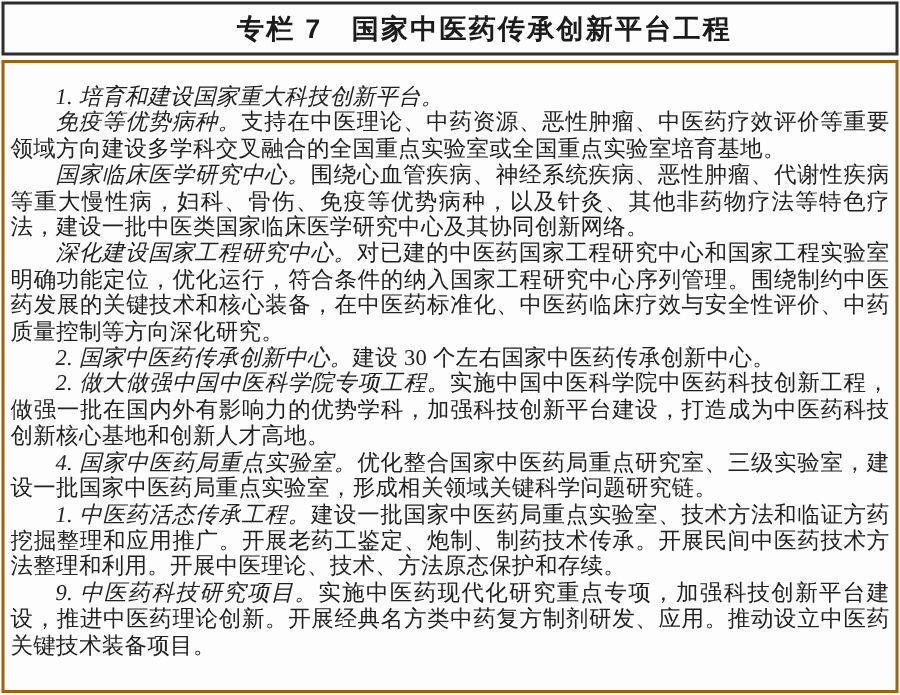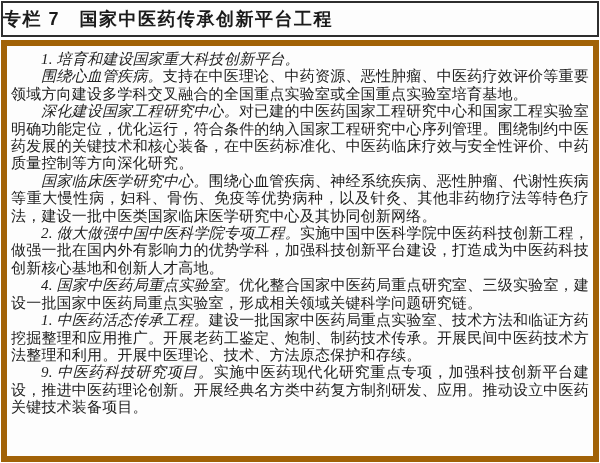--- a/index.html
+++ b/index.html
@@ -18,37 +18,38 @@
     height: 461px;
     margin: 1px;
     background: #ffffff;
   }
   .title-box {
     box-sizing: border-box;
     border: 2px solid #2e2e2e;
     height: 36px;
     display: flex;
     align-items: center;
-    justify-content: flex-start;
+    justify-content: center;
     background: #fdfdfd;
+    padding-left: 46px;
   }
   .title-text {
     font-family: "Liberation Sans", "DejaVu Sans", sans-serif;
     font-weight: bold;
     font-size: 18px;
     letter-spacing: 1.5px;
     color: #1b1b1b;
     white-space: nowrap;
   }
   .body-box {
     box-sizing: border-box;
     margin-top: 3px;
-    border: 6px solid #a16207;
+    border: 2px solid #a16207;
     height: 422px;
-    padding: 5px 4px 4px 4px;
+    padding: 15px 4px 4px 4px;
     background: #fdfdfd;
     overflow: hidden;
   }
   .para {
     margin: 0;
     font-size: 15px;
     line-height: 17.4px;
     color: #212121;
     text-align: justify;
     text-indent: 2em;
@@ -69,27 +70,28 @@
 <div class="page">
 
   <div class="title-box">
     <span class="title-text">专栏 7　国家中医药传承创新平台工程</span>
   </div>
 
   <div class="body-box">
 
     <p class="para"><span class="lead">1. 培育和建设国家重大科技创新平台。</span><span class="rest"></span></p>
 
-    <p class="para"><span class="lead">围绕心血管疾病。</span><span class="rest">支持在中医理论、中药资源、恶性肿瘤、中医药疗效评价等重要领域方向建设多学科交叉融合的全国重点实验室或全国重点实验室培育基地。</span></p>
+    <p class="para"><span class="lead">免疫等优势病种。</span><span class="rest">支持在中医理论、中药资源、恶性肿瘤、中医药疗效评价等重要领域方向建设多学科交叉融合的全国重点实验室或全国重点实验室培育基地。</span></p>
+
+    <p class="para"><span class="lead">国家临床医学研究中心。</span><span class="rest">围绕心血管疾病、神经系统疾病、恶性肿瘤、代谢性疾病等重大慢性病，妇科、骨伤、免疫等优势病种，以及针灸、其他非药物疗法等特色疗法，建设一批中医类国家临床医学研究中心及其协同创新网络。</span></p>
 
     <p class="para"><span class="lead">深化建设国家工程研究中心。</span><span class="rest">对已建的中医药国家工程研究中心和国家工程实验室明确功能定位，优化运行，符合条件的纳入国家工程研究中心序列管理。围绕制约中医药发展的关键技术和核心装备，在中医药标准化、中医药临床疗效与安全性评价、中药质量控制等方向深化研究。</span></p>
 
-    <p class="para"><span class="lead">国家临床医学研究中心。</span><span class="rest">围绕心血管疾病、神经系统疾病、恶性肿瘤、代谢性疾病等重大慢性病，妇科、骨伤、免疫等优势病种，以及针灸、其他非药物疗法等特色疗法，建设一批中医类国家临床医学研究中心及其协同创新网络。</span></p>
 
-
+    <p class="para"><span class="lead">2. 国家中医药传承创新中心。</span><span class="rest">建设 30 个左右国家中医药传承创新中心。</span></p>
 
     <p class="para"><span class="lead">2. 做大做强中国中医科学院专项工程。</span><span class="rest">实施中国中医科学院中医药科技创新工程，做强一批在国内外有影响力的优势学科，加强科技创新平台建设，打造成为中医药科技创新核心基地和创新人才高地。</span></p>
 
     <p class="para"><span class="lead">4. 国家中医药局重点实验室。</span><span class="rest">优化整合国家中医药局重点研究室、三级实验室，建设一批国家中医药局重点实验室，形成相关领域关键科学问题研究链。</span></p>
 
     <p class="para"><span class="lead">1. 中医药活态传承工程。</span><span class="rest">建设一批国家中医药局重点实验室、技术方法和临证方药挖掘整理和应用推广。开展老药工鉴定、炮制、制药技术传承。开展民间中医药技术方法整理和利用。开展中医理论、技术、方法原态保护和存续。</span></p>
 
     <p class="para"><span class="lead">9. 中医药科技研究项目。</span><span class="rest">实施中医药现代化研究重点专项，加强科技创新平台建设，推进中医药理论创新。开展经典名方类中药复方制剂研发、应用。推动设立中医药关键技术装备项目。</span></p>
 
   </div>

